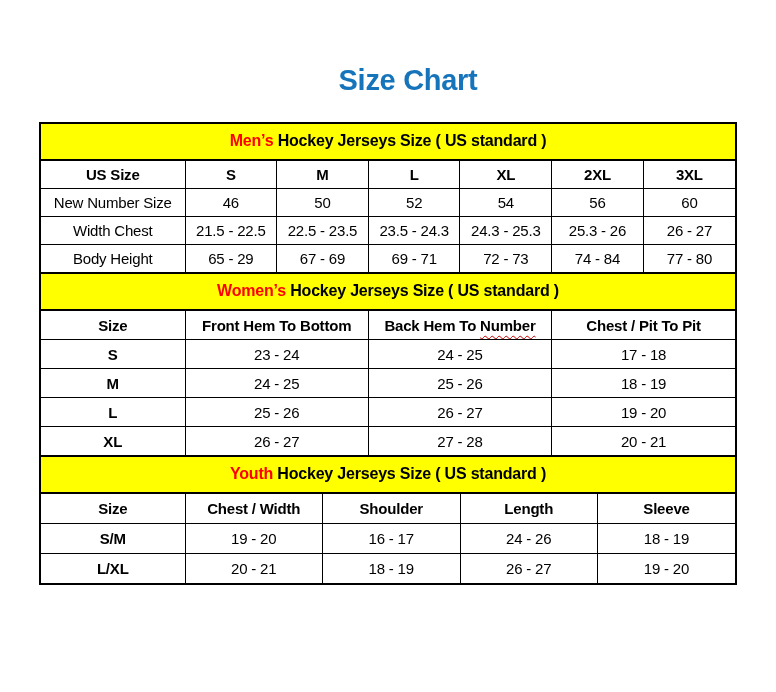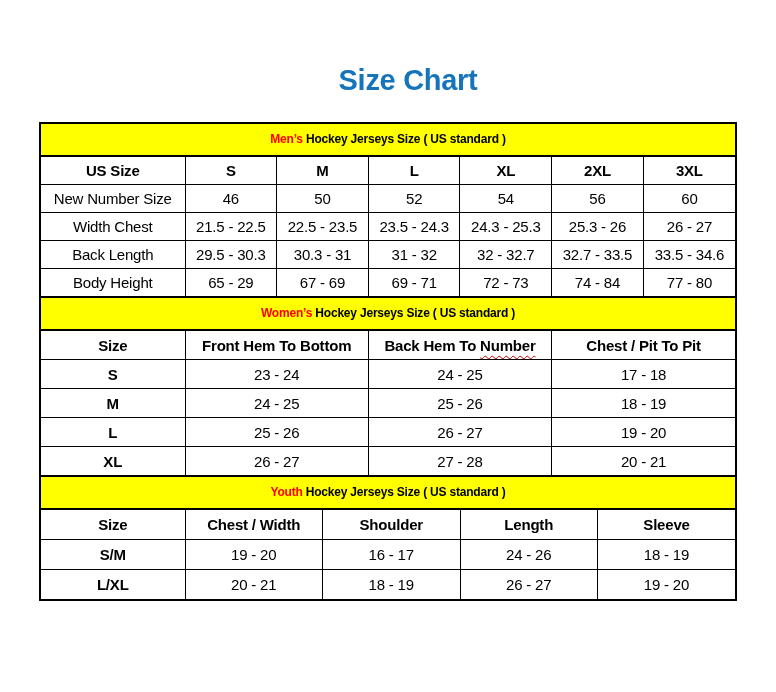--- a/index.html
+++ b/index.html
@@ -22,21 +22,21 @@
     width:698px;
     margin:25px auto 0 auto;
     border:2px solid #000;
     box-sizing:border-box;
   }
   .band{
     background:#FFFF00;
     border-bottom:2px solid #000;
     text-align:center;
     font-weight:bold;
-    font-size:12px;
+    font-size:16px;
     letter-spacing:-0.2px;
     padding:8px 0 9px 0;
   }
   .band + table{border-top:none;}
   .band.mid{border-top:2px solid #000;}
   .band .red{color:#FF0000;}
   table.t{
     width:100%;
     border-collapse:collapse;
     table-layout:fixed;
@@ -98,29 +98,20 @@
         <td>60</td>
       </tr>
       <tr>
         <td class="lbl">Width Chest</td>
         <td>21.5 - 22.5</td>
         <td>22.5 - 23.5</td>
         <td>23.5 - 24.3</td>
         <td>24.3 - 25.3</td>
         <td>25.3 - 26</td>
         <td>26 - 27</td>
-      </tr>
-      <tr>
-        <td class="lbl">Back Length</td>
-        <td>29.5 - 30.3</td>
-        <td>30.3 - 31</td>
-        <td>31 - 32</td>
-        <td>32 - 32.7</td>
-        <td>32.7 - 33.5</td>
-        <td>33.5 - 34.6</td>
       </tr>
       <tr>
         <td class="lbl">Body Height</td>
         <td>65 - 29</td>
         <td>67 - 69</td>
         <td>69 - 71</td>
         <td>72 - 73</td>
         <td>74 - 84</td>
         <td>77 - 80</td>
       </tr>

